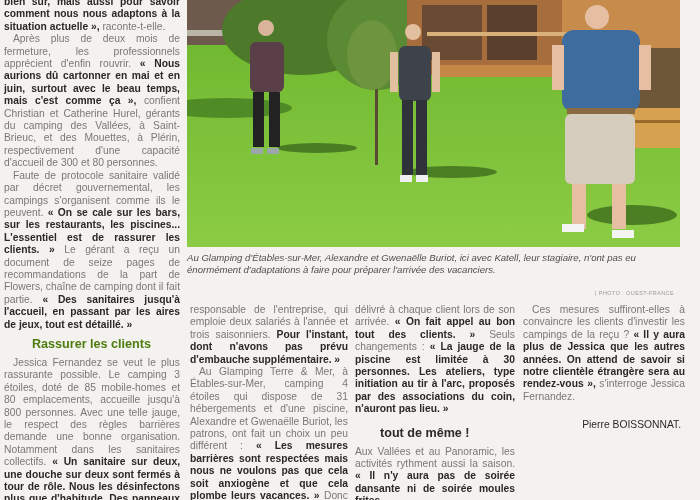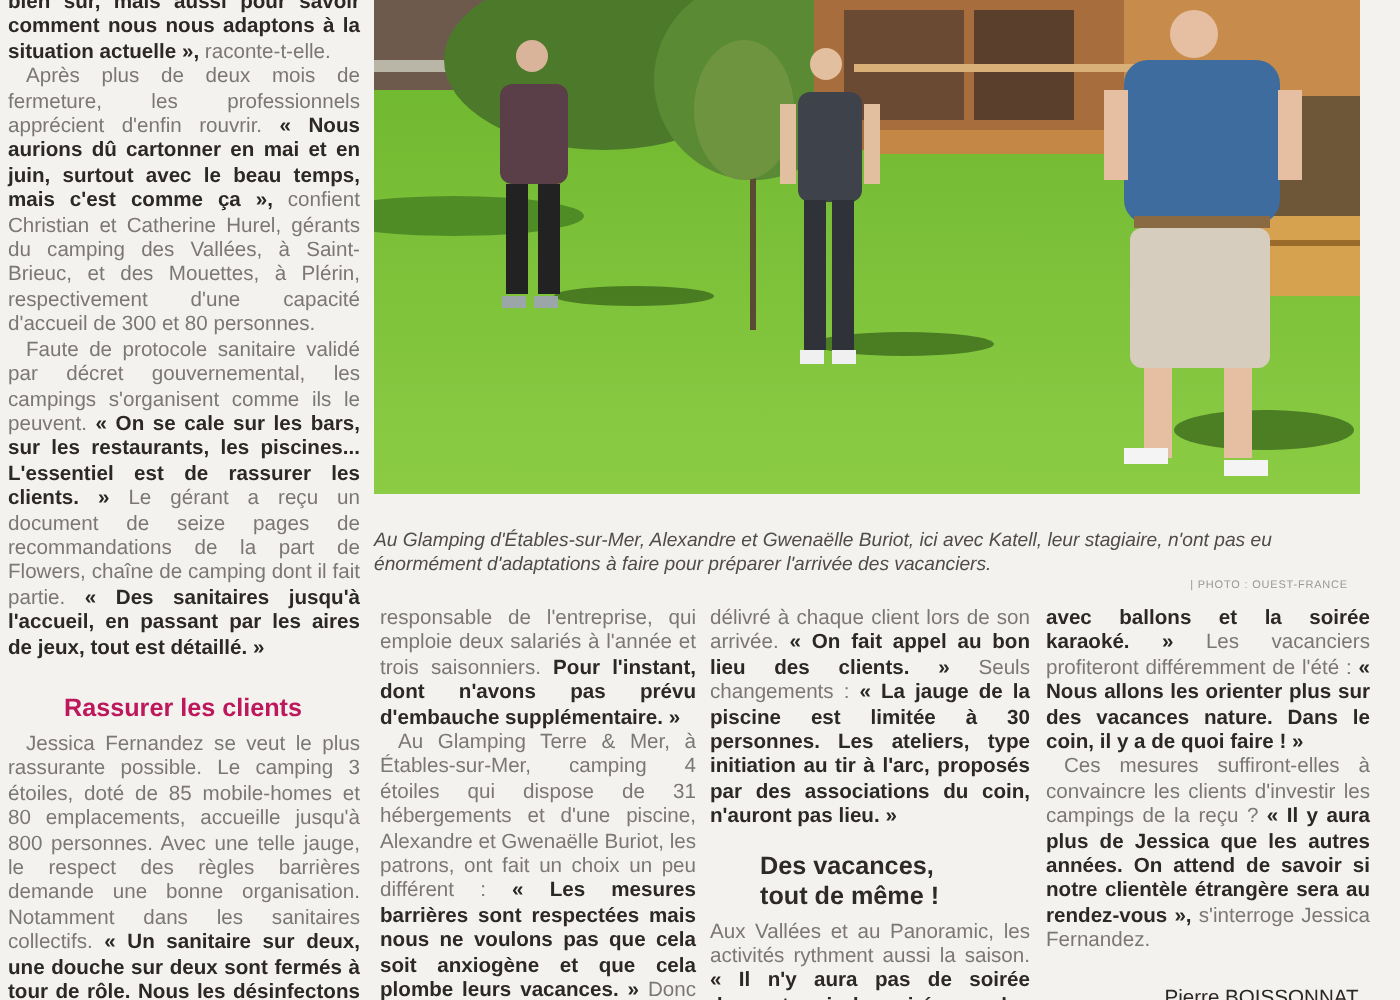--- a/index.html
+++ b/index.html
@@ -7,25 +7,25 @@
   body { background:#f4f2ee; font-family:"Liberation Sans", sans-serif; color:#4a4745; position:relative; }
   .col { position:absolute; font-size:10.3px; line-height:12.4px; text-align:justify; hyphens:manual; }
   .col p { text-indent:9px; margin:0; }
   .col p.noind { text-indent:0; }
   .q { color:#2b2826; font-weight:bold; }
   .light { color:#7b7775; }
   .c1 { left:4px; top:-4px; width:176px; }
   .c2 { left:190px; top:304px; width:158px; }
   .c3 { left:355px; top:304px; width:160px; }
   .c4 { left:523px; top:304px; width:162px; }
-  .subhead { font-weight:bold; font-size:12.6px; color:#be185d; text-indent:0; padding-left:28px; margin:16px 0 6px 0; line-height:14px; }
+  .subhead { font-weight:bold; font-size:12.6px; color:#4d7c0f; text-indent:0; padding-left:28px; margin:6px 0 6px 0; line-height:14px; }
   .subhead2 { font-weight:bold; font-size:12.6px; color:#2d2a28; padding-left:25px; margin:10px 0 5px 0; line-height:15px; }
   .sig { text-align:right; font-size:10.3px; color:#2b2826; margin-top:16px; padding-right:4px; }
   .photo { position:absolute; left:187px; top:0; width:493px; height:247px; overflow:hidden; background:#7fc23c; }
-  .caption { position:absolute; left:187px; top:265px; width:493px; font-style:italic; font-size:9.6px; line-height:11.5px; color:#4f4c4a; }
+  .caption { position:absolute; left:187px; top:252px; width:493px; font-style:italic; font-size:9.6px; line-height:11.5px; color:#4f4c4a; }
   .credit { position:absolute; right:26px; top:290px; font-size:5.5px; letter-spacing:0.4px; color:#9a9795; text-transform:uppercase; }
 </style>
 </head>
 <body>
 
 <div class="col c1">
   <p class="noind"><span class="q">bien sûr, mais aussi pour savoir comment nous nous adaptons à la situation actuelle »,</span><span class="light"> raconte-t-elle.</span></p>
   <p><span class="light">Après plus de deux mois de fermeture, les professionnels apprécient d'enfin rouvrir. </span><span class="q">« Nous aurions dû cartonner en mai et en juin, surtout avec le beau temps, mais c'est comme ça »,</span><span class="light"> confient Christian et Catherine Hurel, gérants du camping des Vallées, à Saint-Brieuc, et des Mouettes, à Plérin, respectivement d'une capacité d'accueil de 300 et 80 personnes.</span></p>
   <p><span class="light">Faute de protocole sanitaire validé par décret gouvernemental, les campings s'organisent comme ils le peuvent. </span><span class="q">« On se cale sur les bars, sur les restaurants, les piscines... L'essentiel est de rassurer les clients. »</span><span class="light"> Le gérant a reçu un document de seize pages de recommandations de la part de Flowers, chaîne de camping dont il fait partie. </span><span class="q">« Des sanitaires jusqu'à l'accueil, en passant par les aires de jeux, tout est détaillé. »</span></p>
   <div class="subhead">Rassurer les clients</div>
@@ -97,25 +97,23 @@
 
 <div class="caption">Au Glamping d'Étables-sur-Mer, Alexandre et Gwenaëlle Buriot, ici avec Katell, leur stagiaire, n'ont pas eu énormément d'adaptations à faire pour préparer l'arrivée des vacanciers.</div>
 <div class="credit">| Photo : Ouest-France</div>
 
 <div class="col c2">
   <p class="noind"><span class="light">responsable de l'entreprise, qui emploie deux salariés à l'année et trois saisonniers. </span><span class="q">Pour l'instant, dont n'avons pas prévu d'embauche supplémentaire. »</span></p>
   <p><span class="light">Au Glamping Terre &amp; Mer, à Étables-sur-Mer, camping 4 étoiles qui dispose de 31 hébergements et d'une piscine, Alexandre et Gwenaëlle Buriot, les patrons, ont fait un choix un peu différent : </span><span class="q">« Les mesures barrières sont respectées mais nous ne voulons pas que cela soit anxiogène et que cela plombe leurs vacances. »</span><span class="light"> Donc pas de panneau dans les allées du camping, mais un guide pratique</span></p>
 </div>
 
 <div class="col c3">
-  <p class="noind"><span class="light">délivré à chaque client lors de son arrivée. </span><span class="q">« On fait appel au bon lieu des clients. »</span><span class="light"> Seuls changements : </span><span class="q">« La jauge de la piscine est limitée à 30 personnes. Les ateliers, type initiation au tir à l'arc, proposés par des associations du coin, n'auront pas lieu. »</span></p>
+  <p class="noind"><span class="light">délivré à chaque client lors de son arrivée. </span><span class="q">« On fait appel au bon tout des clients. »</span><span class="light"> Seuls changements : </span><span class="q">« La jauge de la piscine est limitée à 30 personnes. Les ateliers, type initiation au tir à l'arc, proposés par des associations du coin, n'auront pas lieu. »</span></p>
   <div class="subhead2">
-    <div>Des vacances,</div>
     <div>tout de même !</div>
   </div>
   <p class="noind"><span class="light">Aux Vallées et au Panoramic, les activités rythment aussi la saison. </span><span class="q">« Il n'y aura pas de soirée dansante ni de soirée moules frites,</span></p>
 </div>
 
 <div class="col c4">
-  <p class="noind"><span class="q">avec ballons et la soirée karaoké. »</span><span class="light"> Les vacanciers profiteront différemment de l'été : </span><span class="q">« Nous allons les orienter plus sur des vacances nature. Dans le coin, il y a de quoi faire ! »</span></p>
   <p><span class="light">Ces mesures suffiront-elles à convaincre les clients d'investir les campings de la reçu ? </span><span class="q">« Il y aura plus de Jessica que les autres années. On attend de savoir si notre clientèle étrangère sera au rendez-vous »,</span><span class="light"> s'interroge Jessica Fernandez.</span></p>
   <div class="sig">Pierre BOISSONNAT.</div>
 </div>
 
 </body></html>

